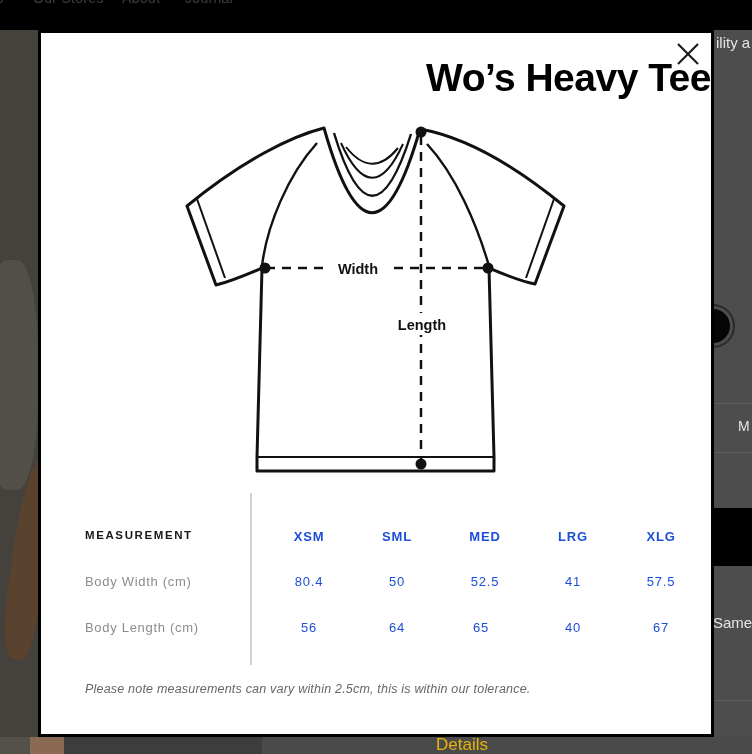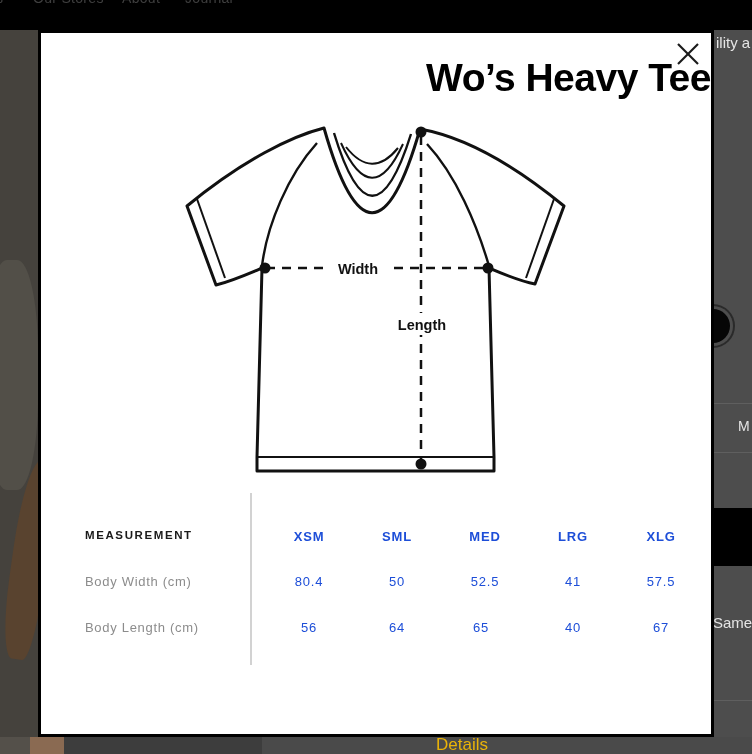--- a/index.html
+++ b/index.html
@@ -170,15 +170,16 @@
 
     <div class="tbl-label" style="top:587px">Body Length (cm)</div>
     <div class="tbl-cell" style="left:224px; top:587px">56</div>
     <div class="tbl-cell" style="left:312px; top:587px">64</div>
     <div class="tbl-cell" style="left:396px; top:587px">65</div>
     <div class="tbl-cell" style="left:488px; top:587px">40</div>
     <div class="tbl-cell" style="left:576px; top:587px">67</div>
 
     <div id="tbl-divider"></div>
 
+    <div id="note">Please note measurements can vary within 2.5cm, this is within our tolerance.</div>
   </div>
 
 </div>
 
 </body></html>

